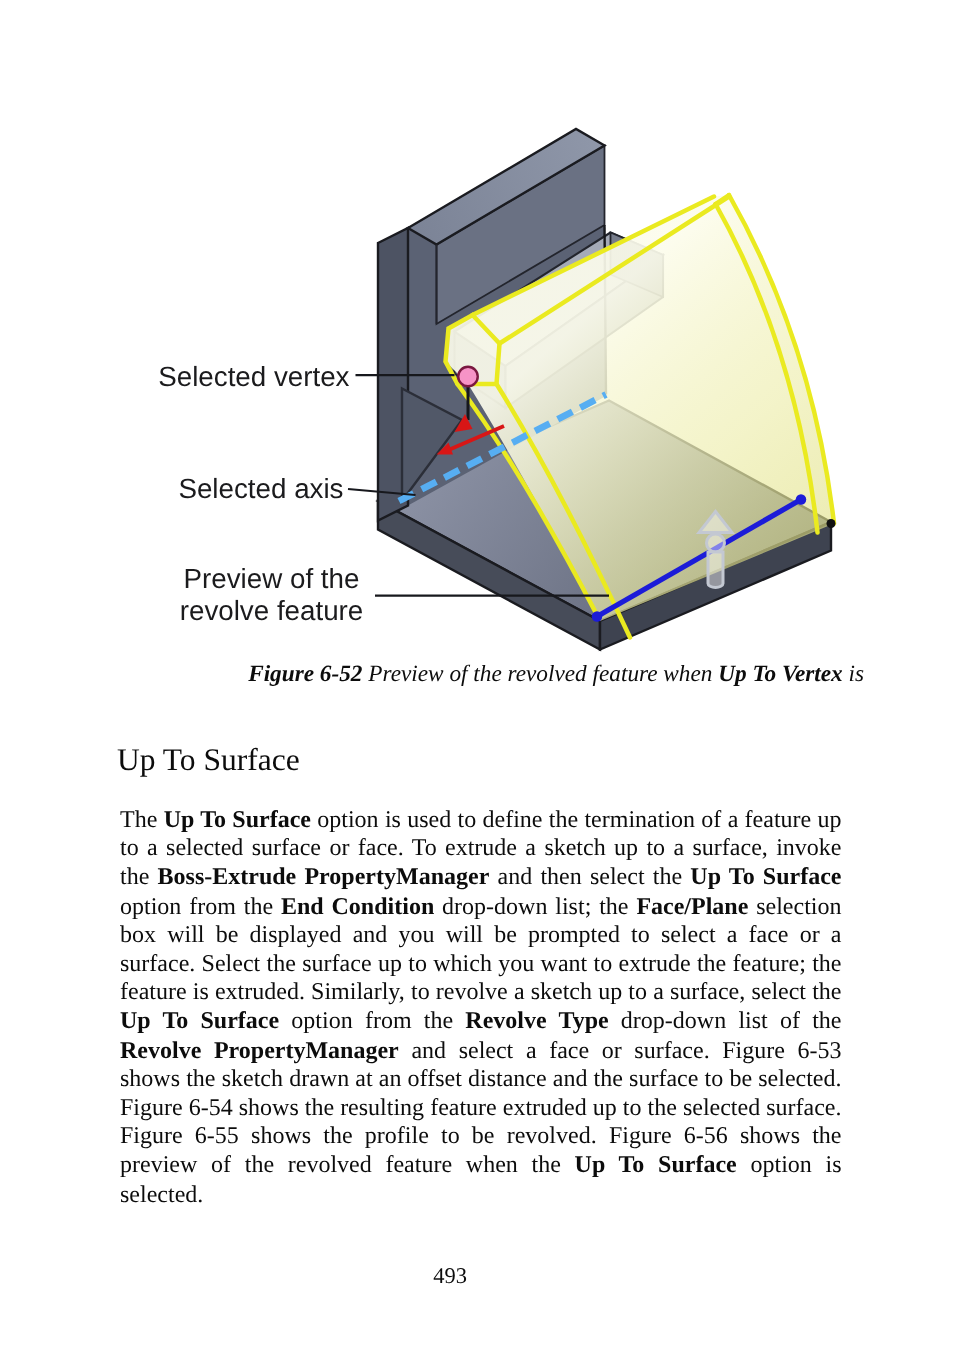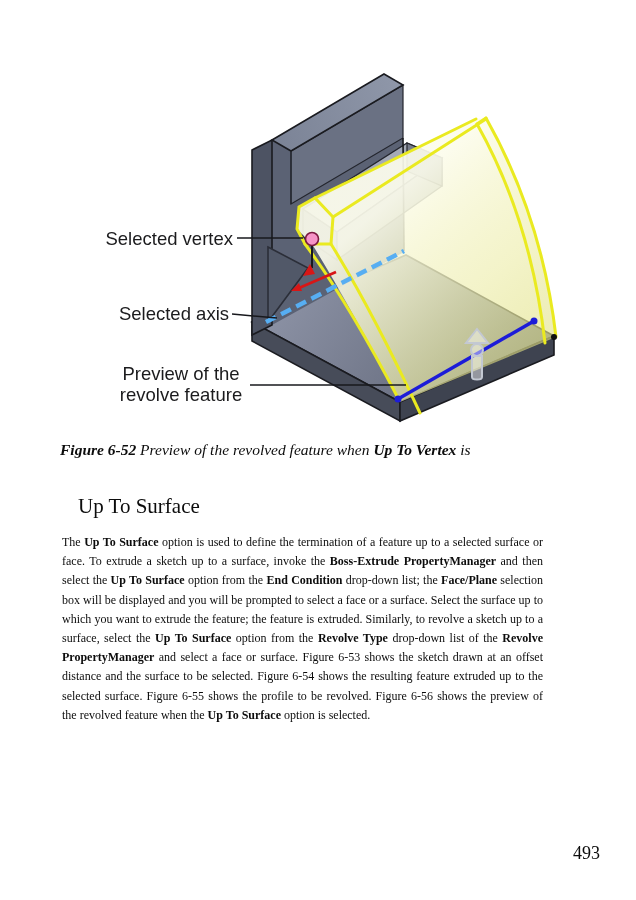--- a/index.html
+++ b/index.html
@@ -1,39 +1,39 @@
 <!DOCTYPE html>
 <html><head>
 <meta charset="utf-8">
 <style>
   html,body{margin:0;padding:0;}
   body{
     width:636px;height:900px;position:relative;background:#ffffff;overflow:hidden;
     font-family:"Liberation Serif",serif;color:#111111;
   }
-  .figure-wrap{position:absolute;left:50px;top:48px;width:540px;height:392px;}
+  .figure-wrap{position:absolute;left:50px;top:60px;width:540px;height:392px;}
   .figure-wrap svg{display:block;width:100%;height:100%;}
   .svg-label{font-family:"Liberation Sans",sans-serif;font-size:18.5px;fill:#1b1b1d;}
   .caption{
-    position:absolute;left:60px;top:440px;width:516px;text-align:left;
+    position:absolute;left:60px;top:440px;width:516px;text-align:right;
     font-style:italic;font-size:15.5px;line-height:19px;color:#0c0c0c;
   }
   .caption b{font-weight:bold;}
   .heading{
     position:absolute;left:78px;top:494px;font-size:21px;font-weight:normal;
     color:#0c0c0c;margin:0;
   }
   .body-par{
-    position:absolute;left:62px;top:521px;width:481px;
-    font-size:12px;line-height:19.2px;text-align:justify;color:#0c0c0c;
+    position:absolute;left:80px;top:521px;width:481px;
+    font-size:16px;line-height:19.2px;text-align:justify;color:#0c0c0c;
   }
   .body-par b{font-weight:bold;}
   .page-number{
-    position:absolute;left:0;top:843px;width:600px;text-align:right;
-    font-size:18px;color:#0c0c0c;
+    position:absolute;left:0;top:843px;width:600px;text-align:center;
+    font-size:15px;color:#0c0c0c;
   }
 </style>
 </head>
 <body>
 
 <div class="figure-wrap">
 <svg viewBox="50 56 540 392" xmlns="http://www.w3.org/2000/svg">
   <defs>
     <linearGradient id="gBaseTop" x1="252" y1="270" x2="450" y2="420" gradientUnits="userSpaceOnUse">
       <stop offset="0" stop-color="#949aad"></stop>

